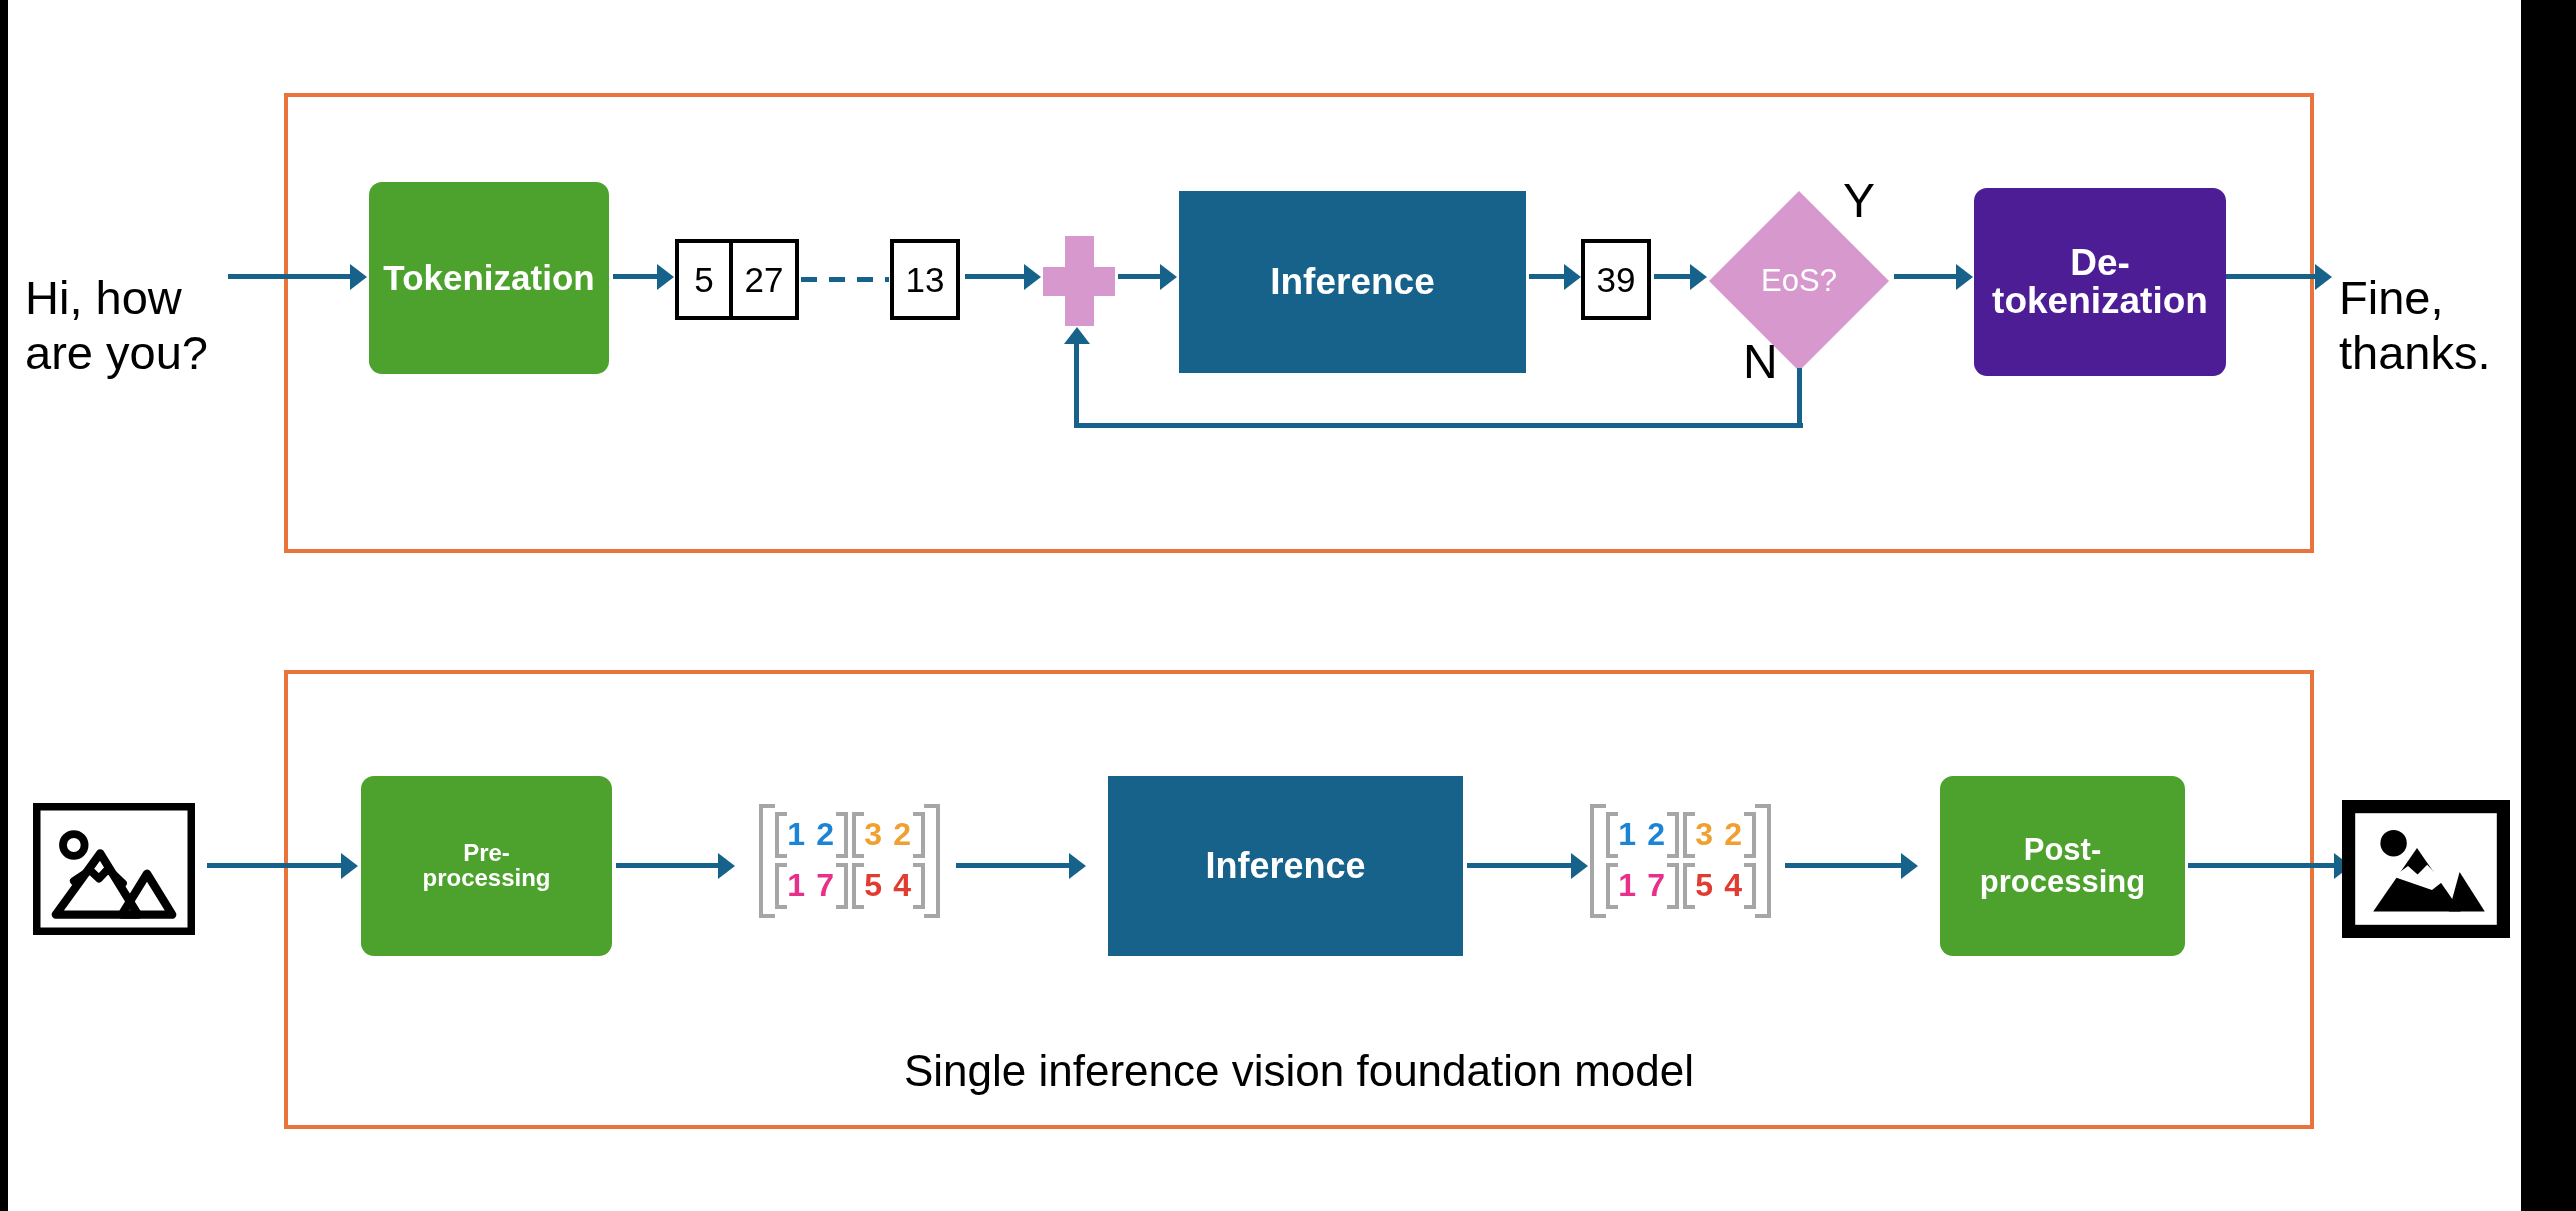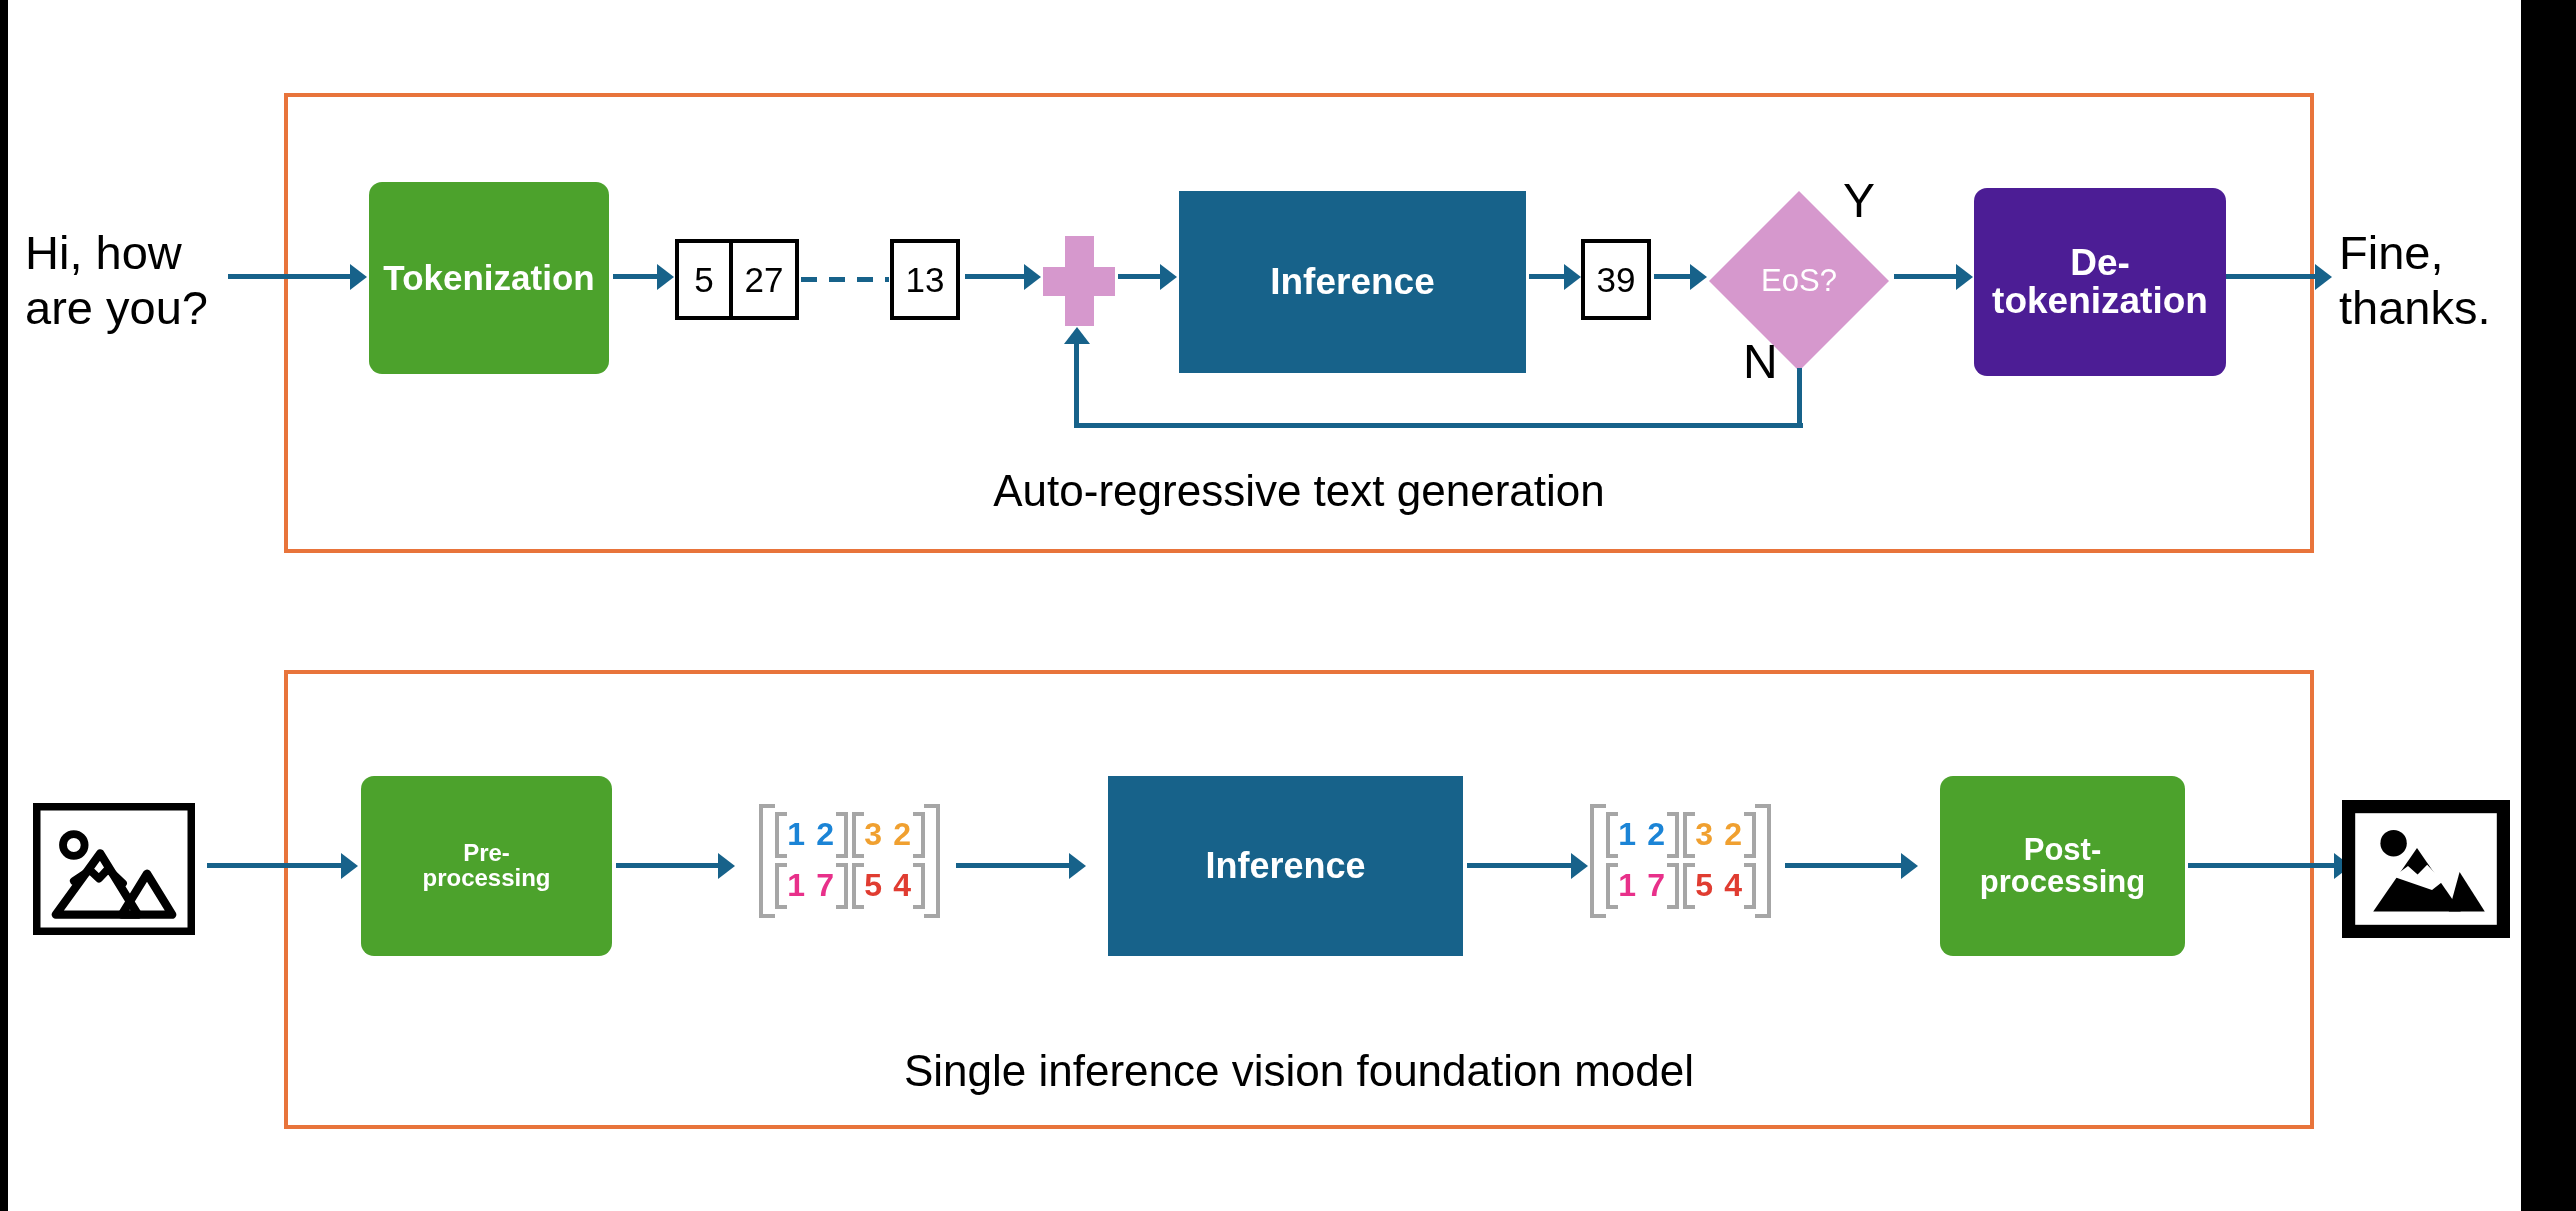--- a/index.html
+++ b/index.html
@@ -73,21 +73,21 @@
   #label-N{left:1743px;top:334px;}
 
   
   #box-preprocessing {left:361px;top:776px;width:251px;height:180px;font-size:24px;}
   #box-inference-2   {left:1108px;top:776px;width:355px;height:180px;font-size:36px;}
   #box-postprocessing{left:1940px;top:776px;width:245px;height:180px;font-size:31px;}
 
   
   .side-text{position:absolute;color:#000;line-height:1.18;
        font-family:"Liberation Sans Narrow","Liberation Sans",sans-serif;
-       font-stretch:condensed;font-size:47px;}
+       font-stretch:condensed;font-size:47px;margin-top:45px;}
   #text-input {left:25px;top:225px;width:240px;}
   #text-output{left:2339px;top:225px;width:198px;}
 
   
   .arrow{position:absolute;height:5.4px;background:#17628A;}
   .arrow::after{content:"";position:absolute;right:-15.6px;top:-10.2px;width:0;height:0;
       border-left:17px solid #17628A;border-top:13.2px solid transparent;
       border-bottom:13.2px solid transparent;}
   .arrow.noHead::after{display:none;}
   .vline{position:absolute;width:5.4px;background:#17628A;}
@@ -183,21 +183,20 @@
 
   <div class="side-text" id="text-output">
     <span>Fine,</span><br>
     <span>thanks.</span>
   </div>
 
   <div class="vline" style="left:1797px;top:368px;height:60px;"></div>
   <div class="arrow noHead" style="left:1074px;top:423px;width:729px;"></div>
   <div class="vline up" style="left:1074px;top:343px;height:84px;"></div>
 
-  <div class="panel-caption" id="caption-text">Auto-regressive text generation</div>
 
   <div class="panel" id="panel-vision" style="border-color: rgb(232, 116, 59);"></div>
 
   <svg class="imgicon" style="left:33px;top:803px;" width="162" height="132" viewBox="0 0 270 220">
     <rect x="6" y="6" width="258" height="208" fill="#ffffff" stroke="#000000" stroke-width="13"></rect>
     <circle cx="68" cy="70" r="18" fill="none" stroke="#000000" stroke-width="13"></circle>
     <path d="M38 186 L112 84 L175 186 Z" fill="none" stroke="#000000" stroke-width="14" stroke-linejoin="round"></path>
     <path d="M68 130 L95 112 L110 126 L125 110 L150 134" fill="none" stroke="#000000" stroke-width="13" stroke-linejoin="round" stroke-linecap="round"></path>
     <path d="M148 186 L190 118 L232 186 Z" fill="none" stroke="#000000" stroke-width="14" stroke-linejoin="round"></path>
   </svg>

